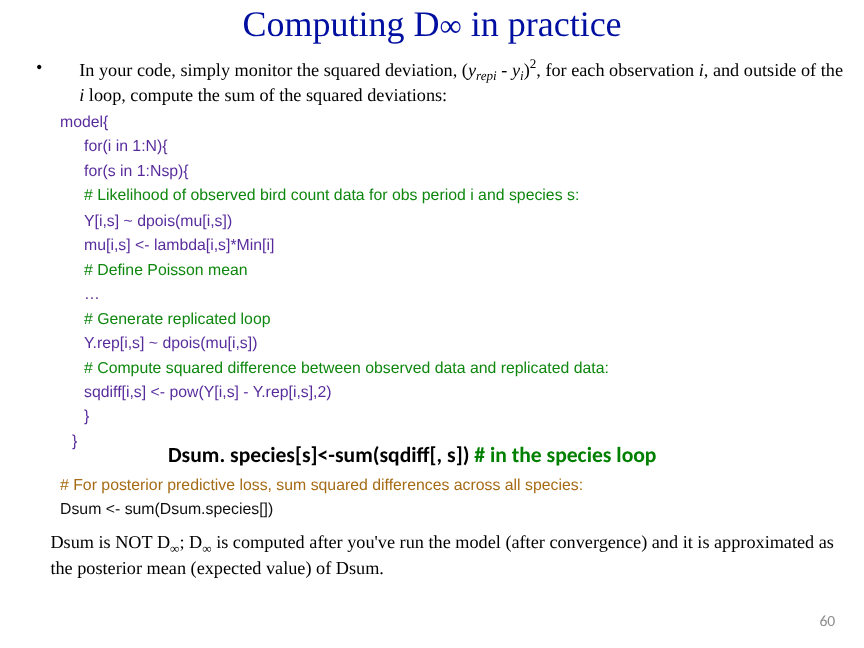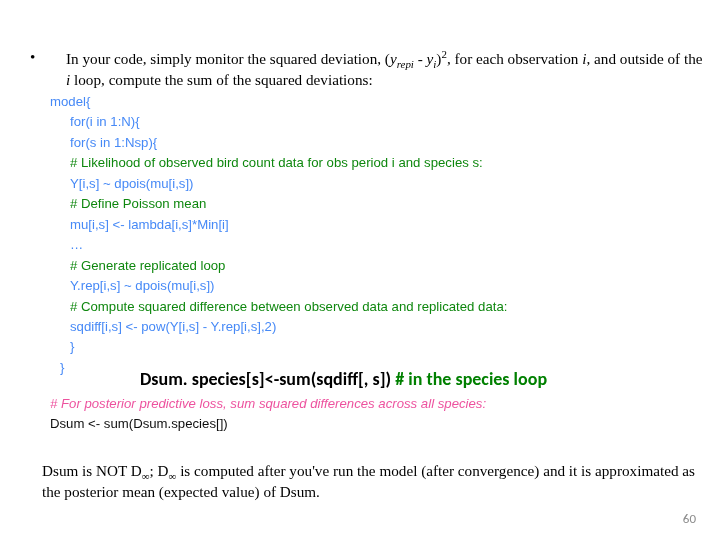--- a/index.html
+++ b/index.html
@@ -50,21 +50,21 @@
     position: absolute;
     left: 50px;
     top: 92px;
     width: 590px;
     font-family: Arial, Helvetica, sans-serif;
     font-size: 13.2px;
     line-height: 1.55;
     color: #000;
   }
   .code-img .blurred {
-    color: #3b82f6;
+    color: #4c1d95;
     filter: blur(0.45px);
     opacity: 0.94;
   }
   .code-img .i1 { padding-left: 20px; }
   .code-img .green { color: #008000; }
   .dsum-line {
     position: absolute;
     left: 140px;
     top: 368px;
     font-family: Calibri, Arial, sans-serif;
@@ -79,62 +79,65 @@
   .lower-code {
     position: absolute;
     left: 50px;
     top: 394px;
     font-family: Arial, Helvetica, sans-serif;
     font-size: 13.2px;
     line-height: 1.5;
     filter: blur(0.45px);
     opacity: 0.94;
   }
-  .lower-code .green { color: #ec4899; font-style: italic; }
+  .lower-code .green { color: #a16207; }
   .closing {
     position: absolute;
     left: 42px;
     right: 16px;
-    top: 462px;
+    top: 444px;
     font-size: 15.2px;
     line-height: 1.2;
     font-family: Liberation Serif, serif;
   }
   .pagenum {
     position: absolute;
     right: 24px;
     bottom: 14px;
     font-size: 13px;
     color: #8c8c8c;
     font-family: Calibri, Arial, sans-serif;
   }
   sub { font-size: 0.72em; }
   sup { font-size: 0.72em; }
 </style>
 </head>
 <body>
 
 <div class="slide">
 
+  <div class="title">
+    <span>Computing D</span><span class="inf">∞</span><span> in practice</span>
+  </div>
 
   <div class="bullet1">
     <span class="dot">•</span>
     <div class="text">
       <span>In your code, simply monitor the squared deviation, (</span><i><span>y</span><sub>repi</sub></i><span> - </span><i><span>y</span><sub>i</sub></i><span>)</span><sup>2</sup><span>, for each observation </span><i>i</i><span>, and outside of the </span><i>i</i><span> loop, compute the sum of the squared deviations:</span>
     </div>
   </div>
 
   <div class="code-img">
     <div class="blurred">model{</div>
     <div class="blurred i1">for(i in 1:N){</div>
     <div class="blurred i1">for(s in 1:Nsp){</div>
     <div class="blurred i1 green"># Likelihood of observed bird count data for obs period i and species s:</div>
     <div class="blurred i1">Y[i,s] ~ dpois(mu[i,s])</div>
+    <div class="blurred i1">mu[i,s] &lt;- lambda[i,s]*Min[i]</div>
     <div class="blurred i1 green"># Define Poisson mean</div>
-    <div class="blurred i1">mu[i,s] &lt;- lambda[i,s]*Min[i]</div>
     <div class="blurred i1">…</div>
     <div class="blurred i1 green"># Generate replicated loop</div>
     <div class="blurred i1">Y.rep[i,s] ~ dpois(mu[i,s])</div>
     <div class="blurred i1 green"># Compute squared difference between observed data and replicated data:</div>
     <div class="blurred i1">sqdiff[i,s] &lt;- pow(Y[i,s] - Y.rep[i,s],2)</div>
     <div class="blurred i1">}</div>
     <div class="blurred" style="margin-left:10px">}</div>
   </div>
 
   <div class="dsum-line">

